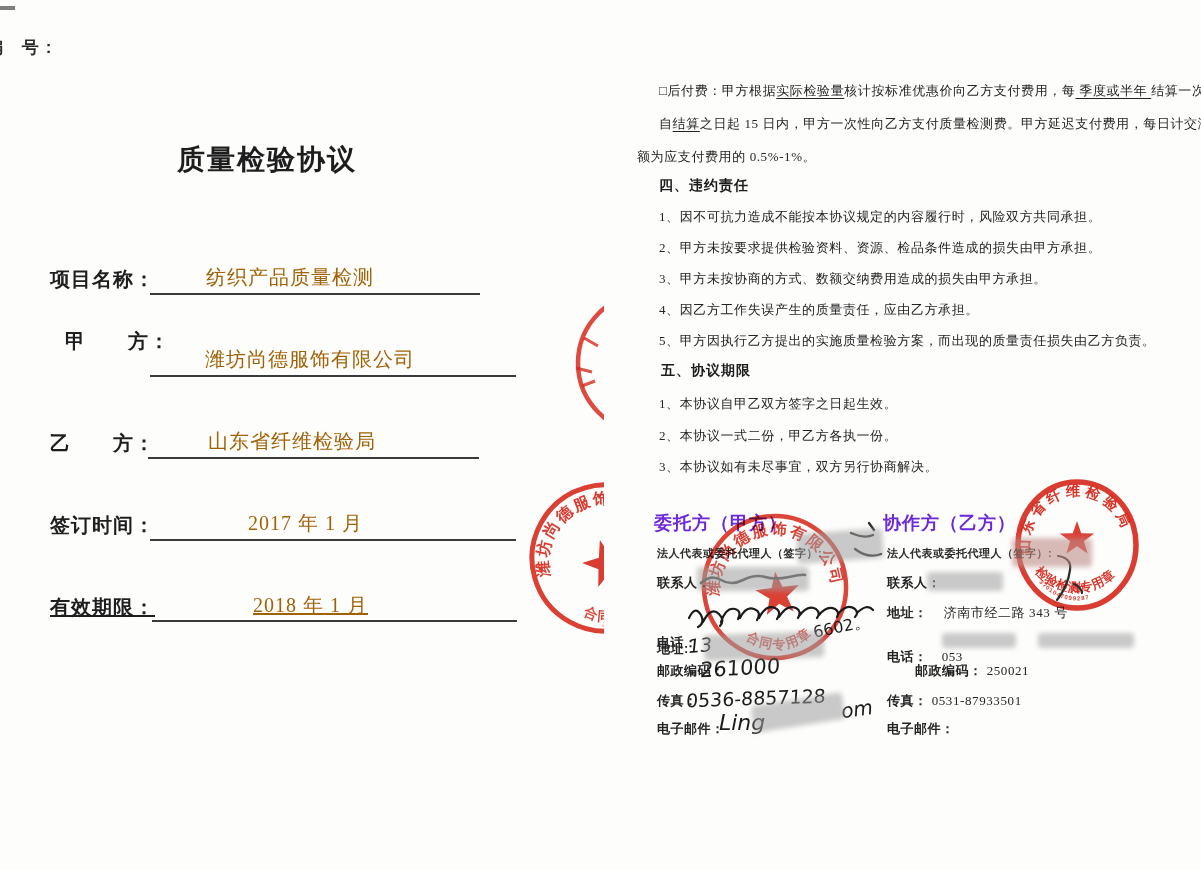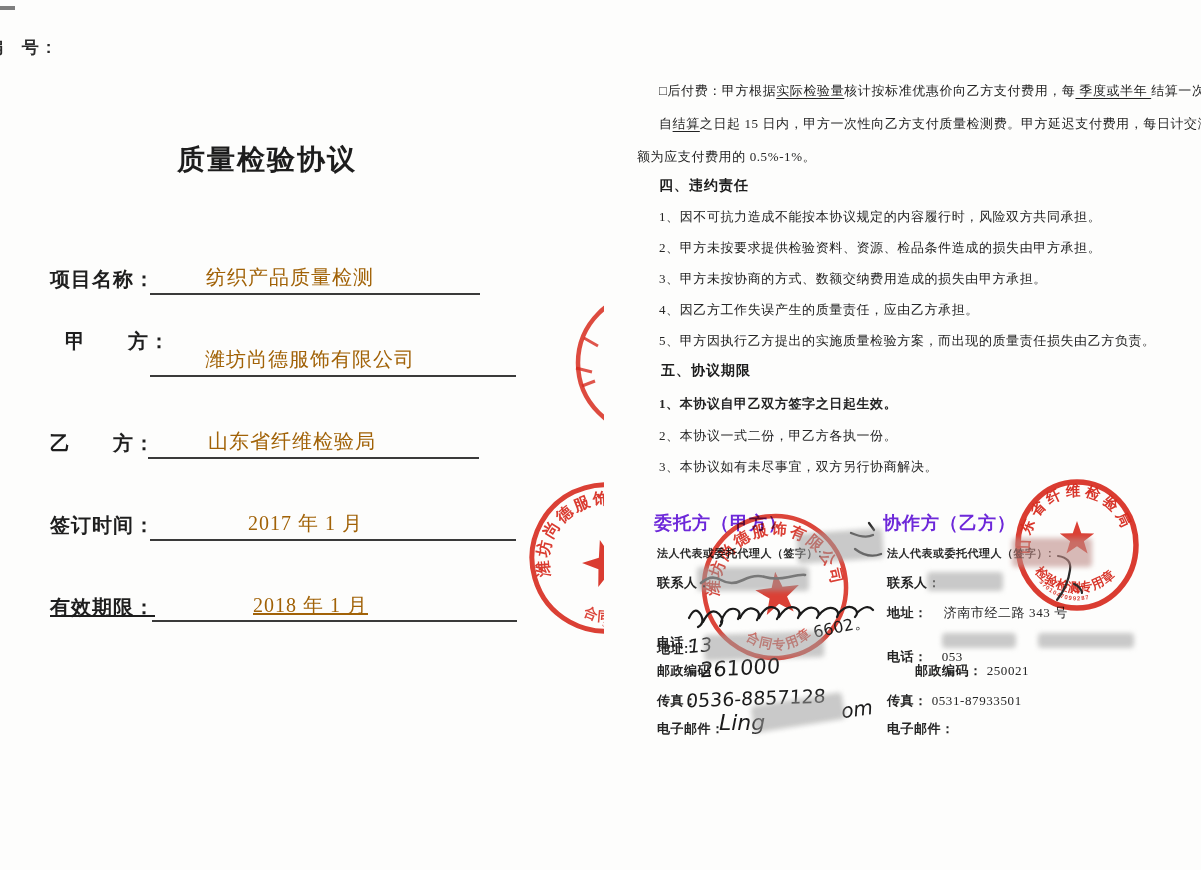--- a/index.html
+++ b/index.html
@@ -65,21 +65,21 @@
 <div class="abs song body-line" style="left:637px;top:148px;">额为应支付费用的 0.5%-1%。</div>
 
 <div class="abs hei sec-head" style="left:659px;top:177px;">四、违约责任</div>
 <div class="abs song body-line" style="left:659px;top:208px;">1、因不可抗力造成不能按本协议规定的内容履行时，风险双方共同承担。</div>
 <div class="abs song body-line" style="left:659px;top:239px;">2、甲方未按要求提供检验资料、资源、检品条件造成的损失由甲方承担。</div>
 <div class="abs song body-line" style="left:659px;top:270px;">3、甲方未按协商的方式、数额交纳费用造成的损失由甲方承担。</div>
 <div class="abs song body-line" style="left:659px;top:301px;">4、因乙方工作失误产生的质量责任，应由乙方承担。</div>
 <div class="abs song body-line" style="left:659px;top:332px;">5、甲方因执行乙方提出的实施质量检验方案，而出现的质量责任损失由乙方负责。</div>
 
 <div class="abs hei sec-head" style="left:661px;top:362px;">五、协议期限</div>
-<div class="abs song body-line" style="left:659px;top:395px;font-weight:bold;">1、本协议自甲乙双方签字之日起生效。</div>
+<div class="abs song body-line" style="left:659px;top:395px;">1、本协议自甲乙双方签字之日起生效。</div>
 <div class="abs song body-line" style="left:659px;top:427px;">2、本协议一式二份，甲乙方各执一份。</div>
 <div class="abs song body-line" style="left:659px;top:458px;">3、本协议如有未尽事宜，双方另行协商解决。</div>
 
 <div class="abs hei party-head" style="left:654px;top:511px;">委托方（甲方）</div>
 <div class="abs hei sig-label" style="left:657px;top:546px;">法人代表或委托代理人（签字）:</div>
 <div class="abs hei row-label" style="left:657px;top:574px;"><span>联系人：</span></div>
 <div class="abs hei row-label" style="left:657px;top:604px;margin-top:36px;"><span>地址:</span></div>
 <div class="abs hei row-label" style="left:657px;top:634px;"><span>电话：</span></div>
 <div class="abs hei row-label" style="left:657px;top:662px;"><span>邮政编码：</span></div>
 <div class="abs hei row-label" style="left:657px;top:692px;"><span>传真：</span></div>

